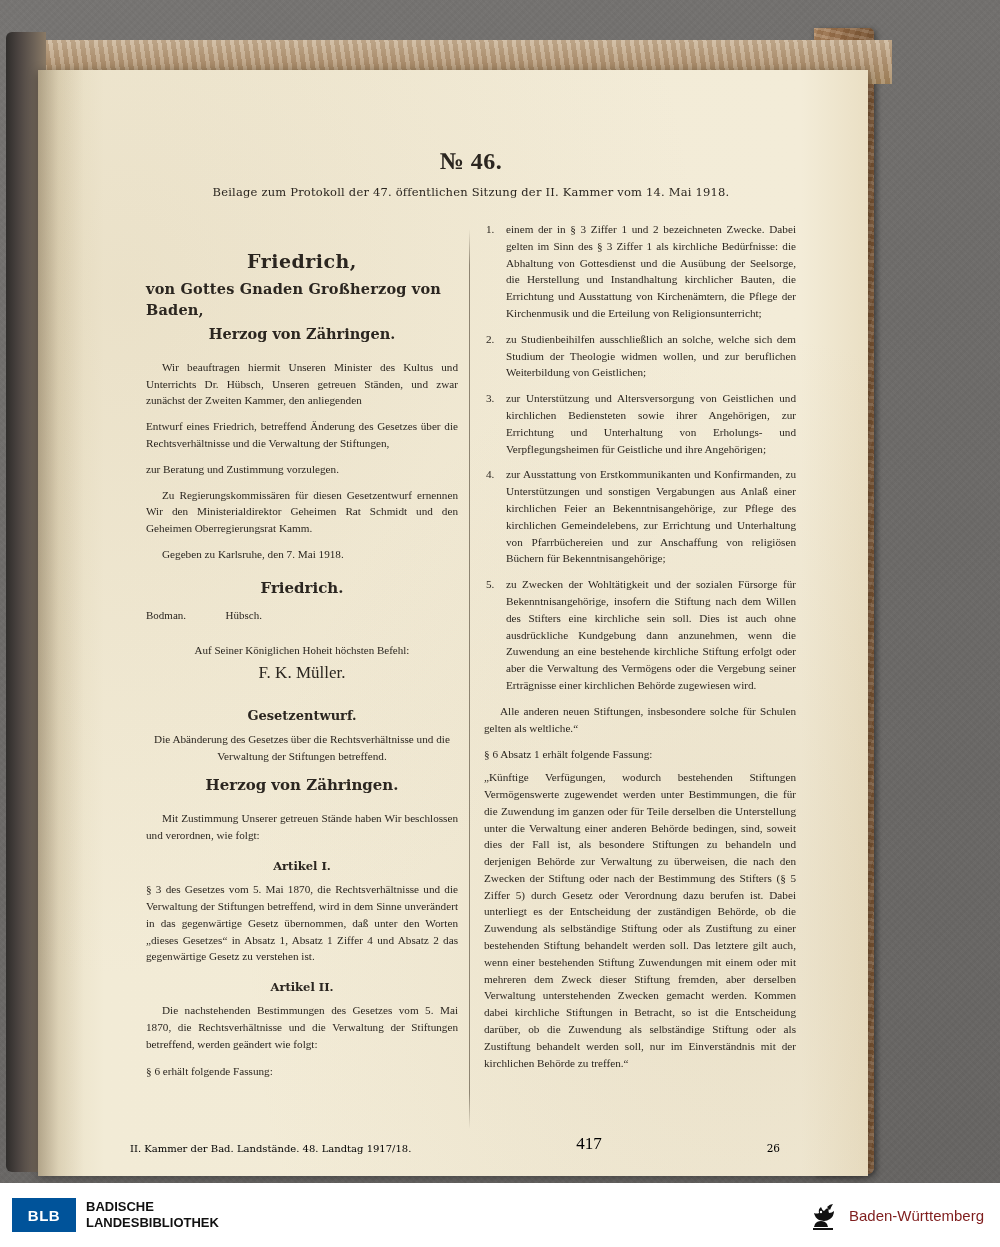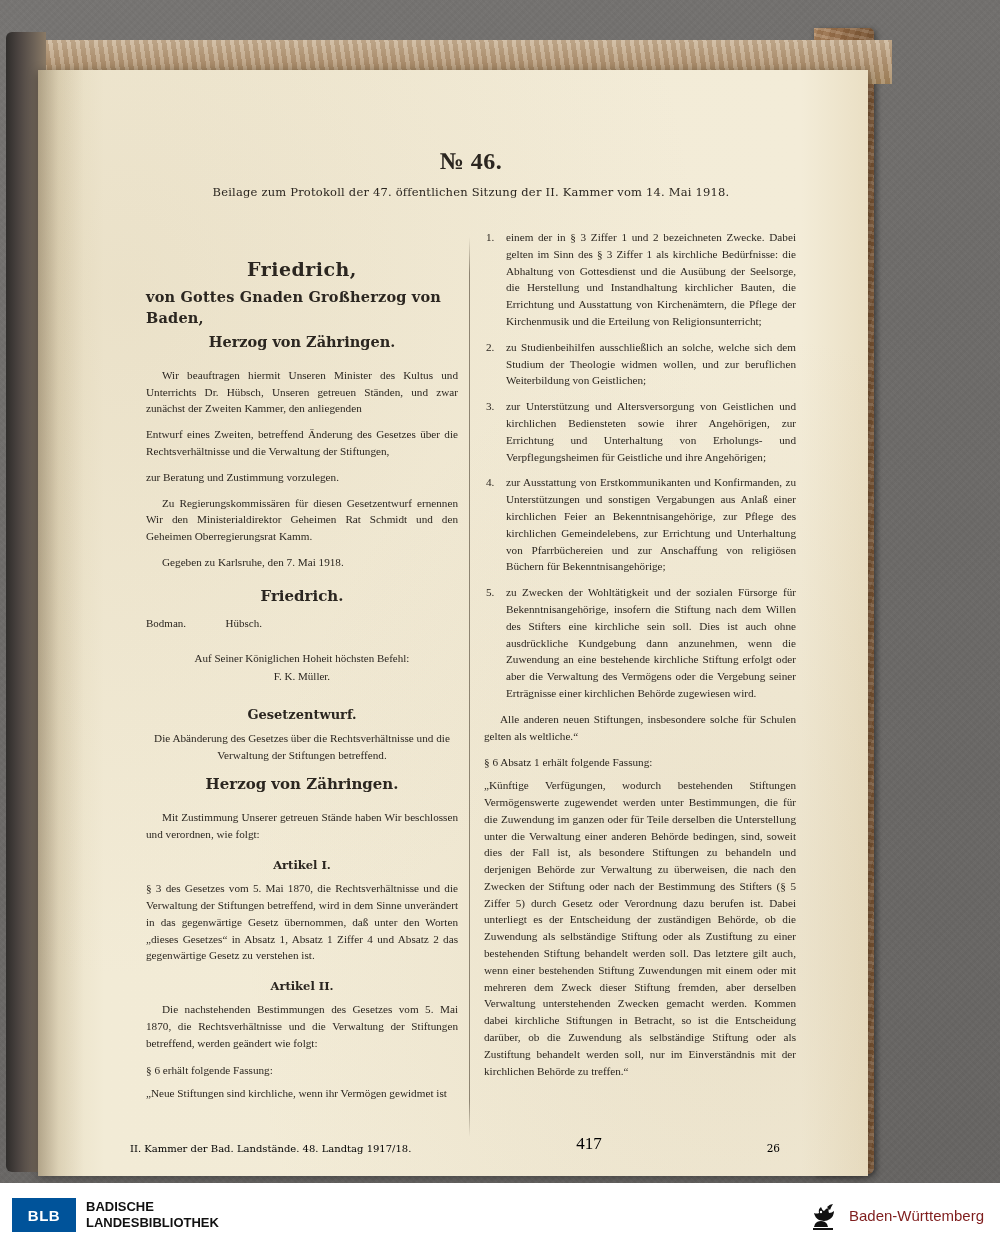--- a/index.html
+++ b/index.html
@@ -80,21 +80,21 @@
   }
   .content{
     position:absolute;left:108px;top:78px;width:650px;height:1000px;
     color:#2b2620;
   }
   .page-num-title{
     text-align:center;font-size:24px;font-weight:bold;letter-spacing:.5px;
     font-family:"Liberation Serif",serif;margin-bottom:10px;
   }
   .subtitle{
-    text-align:center;font-size:11.5px;letter-spacing:.2px;margin-bottom:30px;
+    text-align:center;font-size:11.5px;letter-spacing:.2px;margin-bottom:22px;
     font-family:"DejaVu Serif",serif;
   }
   .cols{display:flex;gap:26px;position:relative;}
   .col{width:312px;font-size:11.2px;line-height:1.5;text-align:justify;}
   .col.left{position:relative;}
   .divider{
     position:absolute;left:323px;top:8px;width:1px;height:900px;
     background:linear-gradient(180deg, rgba(60,50,35,.0) 0%, rgba(60,50,35,.55) 4%, rgba(60,50,35,.55) 96%, rgba(60,50,35,0) 100%);
   }
   h1.name{
@@ -112,21 +112,21 @@
   p{margin:0 0 9px 0;}
   .indent{text-indent:16px;}
   .center{text-align:center;}
   .sig{
     font-family:"DejaVu Serif",serif;font-weight:bold;text-align:center;
     font-size:15px;margin:14px 0 8px 0;
   }
   .countersign{font-size:11px;margin:0 0 18px 0;}
   .countersign .gap{display:inline-block;width:34px;}
   .order{font-size:11px;text-align:center;margin:2px 0;}
-  .order2{font-size:11px;text-align:center;margin:0 0 20px 0;}
+  .order2{font-size:17px;text-align:center;margin:0 0 20px 0;}
   .secthead{
     font-family:"DejaVu Serif",serif;font-weight:bold;text-align:center;
     font-size:13px;margin:18px 0 6px 0;
   }
   .bigtitle{
     font-family:"DejaVu Serif",serif;font-weight:bold;text-align:center;
     font-size:16.5px;margin:22px 0 2px 0;line-height:1.25;
   }
   .bigtitle2{
     font-family:"DejaVu Serif",serif;font-weight:bold;text-align:center;
@@ -190,21 +190,21 @@
 
       <div class="cols">
         <div class="divider"></div>
 
         <div class="col left">
           <h1 class="name">Friedrich,</h1>
           <h2 class="line2">von Gottes Gnaden Großherzog von Baden,</h2>
           <h2 class="line3">Herzog von Zähringen.</h2>
 
           <p class="indent">Wir beauftragen hiermit Unseren Minister des Kultus und Unterrichts Dr. Hübsch, Unseren getreuen Ständen, und zwar zunächst der Zweiten Kammer, den anliegenden</p>
-          <p>Entwurf eines Zweiten, betreffend Änderung des Gesetzes über die Rechtsverhältnisse und die Verwaltung der Stiftungen,</p>
+          <p>Entwurf eines Friedrich, betreffend Änderung des Gesetzes über die Rechtsverhältnisse und die Verwaltung der Stiftungen,</p>
           <p>zur Beratung und Zustimmung vorzulegen.</p>
           <p class="indent">Zu Regierungskommissären für diesen Gesetzentwurf ernennen Wir den Ministerialdirektor Geheimen Rat Schmidt und den Geheimen Oberregierungsrat Kamm.</p>
           <p class="indent">Gegeben zu Karlsruhe, den 7. Mai 1918.</p>
 
           <div class="sig">Friedrich.</div>
           <p class="countersign">
             <span>Bodman.</span>
             <span class="gap"></span>
             <span>Hübsch.</span>
           </p>
@@ -219,21 +219,20 @@
 
           <p class="indent">Mit Zustimmung Unserer getreuen Stände haben Wir beschlossen und verordnen, wie folgt:</p>
 
           <div class="artikel">Artikel I.</div>
           <p>§ 3 des Gesetzes vom 5. Mai 1870, die Rechtsverhältnisse und die Verwaltung der Stiftungen betreffend, wird in dem Sinne unverändert in das gegenwärtige Gesetz übernommen, daß unter den Worten „dieses Gesetzes“ in Absatz 1, Absatz 1 Ziffer 4 und Absatz 2 das gegenwärtige Gesetz zu verstehen ist.</p>
 
           <div class="artikel">Artikel II.</div>
           <p class="indent">Die nachstehenden Bestimmungen des Gesetzes vom 5. Mai 1870, die Rechtsverhältnisse und die Verwaltung der Stiftungen betreffend, werden geändert wie folgt:</p>
 
           <p class="para-label">§ 6 erhält folgende Fassung:</p>
-          <p>„Neue Stiftungen sind kirchliche, wenn ihr Vermögen gewidmet ist</p>
         </div>
 
         <div class="col right">
           <ol class="numlist">
             <li>
               <span class="num">1.</span>
               <span>einem der in § 3 Ziffer 1 und 2 bezeichneten Zwecke. Dabei gelten im Sinn des § 3 Ziffer 1 als kirchliche Bedürfnisse: die Abhaltung von Gottesdienst und die Ausübung der Seelsorge, die Herstellung und Instandhaltung kirchlicher Bauten, die Errichtung und Ausstattung von Kirchenämtern, die Pflege der Kirchenmusik und die Erteilung von Religionsunterricht;</span>
             </li>
             <li>
               <span class="num">2.</span>

